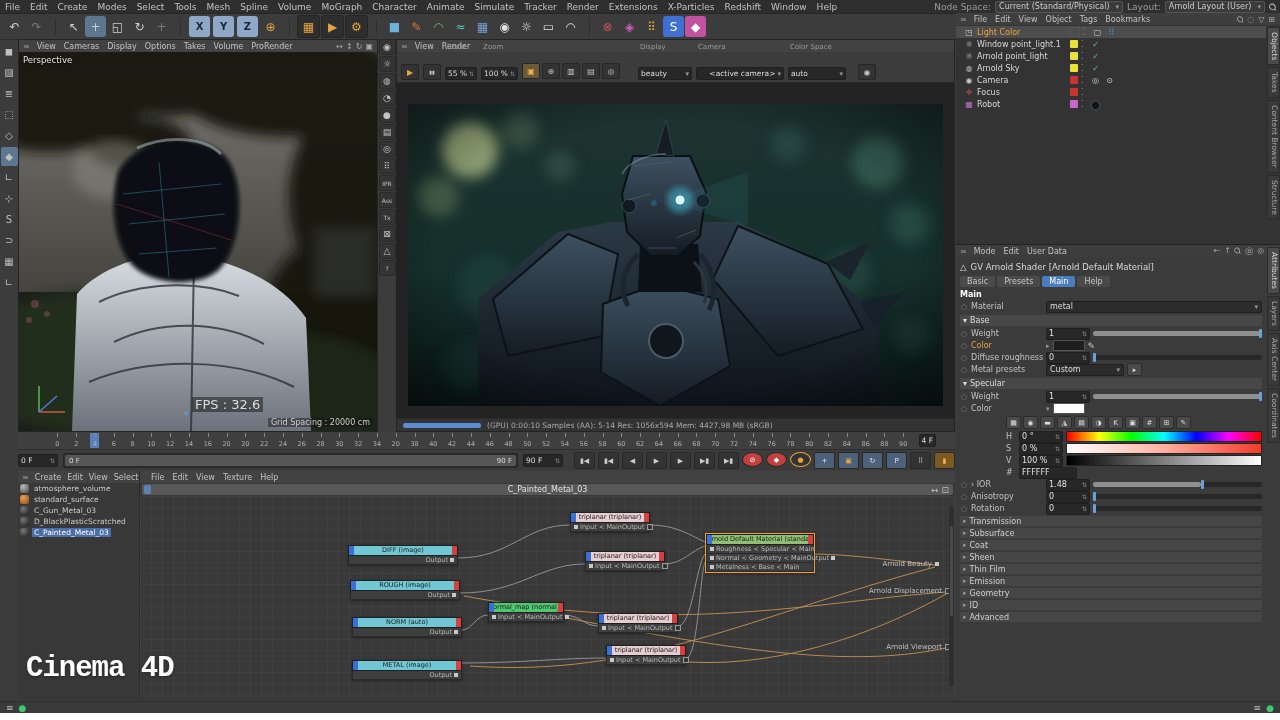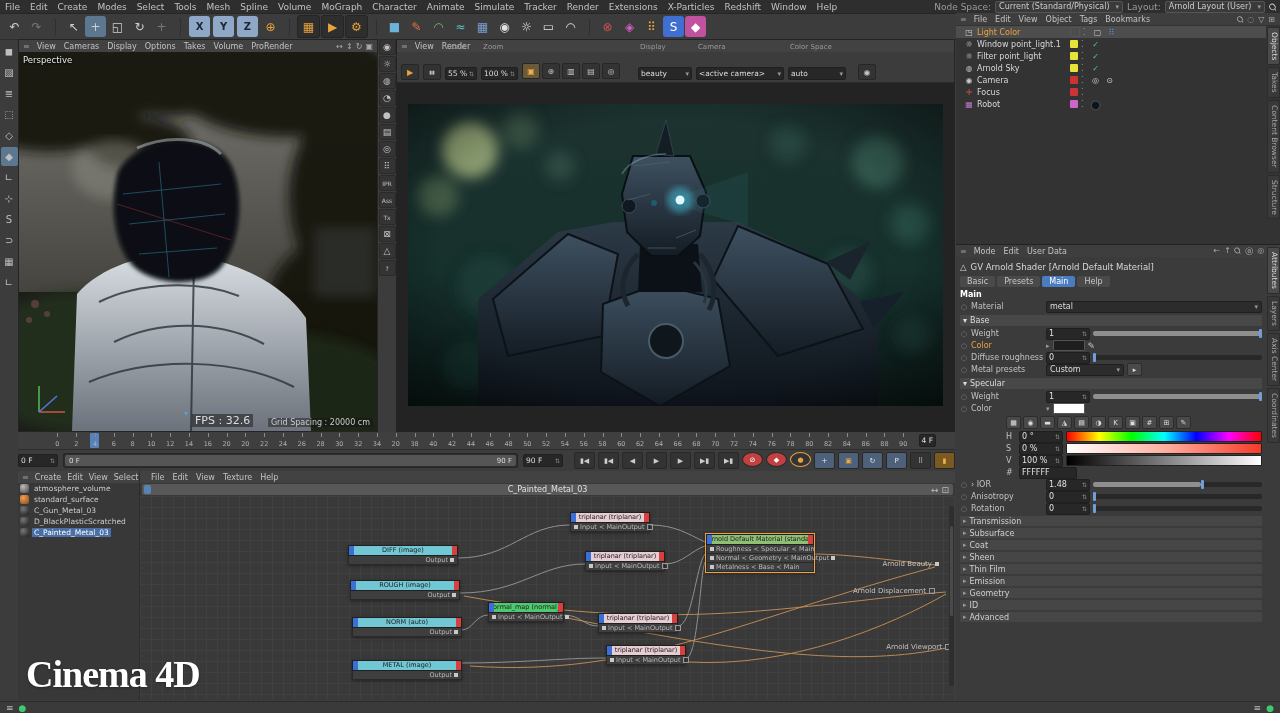--- a/index.html
+++ b/index.html
@@ -29,21 +29,21 @@
   #palette{position:absolute;left:0;top:42px;width:18px;display:flex;flex-direction:column;gap:2px;align-items:center}
   .pic{width:17px;height:19px;display:flex;align-items:center;justify-content:center;font-size:10px;color:#bfbfbf;border-radius:2px}
   
   #vp{position:absolute;left:18px;top:39px;width:360px;height:393px;background:#2d2d2d;border:1px solid #242424;box-sizing:border-box}
   .pmenu{height:12px;background:#424242;display:flex;align-items:center;font-size:8px;color:#bbb;padding:0 2px;gap:1px}
   .pmenu .mi{padding:0 4px;font-size:8px}
   .pmenu .pmr{margin-left:auto;display:flex;gap:3px;padding-right:2px;color:#aaa}
   .burger{color:#9a9a9a;padding:0 2px}
   #vpscene{position:relative;width:358px;height:379px;overflow:hidden;background:#1c1c1a}
   #vplabel{position:absolute;left:4px;top:3px;color:#e8e8e8;font-size:8.5px;text-shadow:0 1px 2px #000}
-  #vpfps{position:absolute;left:173px;bottom:4px;color:#ddd;font-size:11px;background:rgba(20,20,20,.5);padding:0 3px}
+  #vpfps{position:absolute;left:173px;bottom:19px;color:#ddd;font-size:13px;background:rgba(20,20,20,.5);padding:0 3px}
   #vpmark{position:absolute;left:165px;bottom:13px;color:#5b9dd8;font-size:8px}
   #vpgrid{position:absolute;right:4px;bottom:4px;color:#ccc;font-size:8px;background:rgba(20,20,20,.45);padding:0 3px}
   
   #astrip{position:absolute;left:379px;top:39px;width:16px;display:flex;flex-direction:column;gap:1px;align-items:center}
   .aic{width:15px;height:14px;display:flex;align-items:center;justify-content:center;font-size:9px;color:#c2c2c2;background:#343434;border:1px solid #2a2a2a;border-radius:2px}
   .aic.txt{font-size:6px;letter-spacing:0}
   
   #rv{position:absolute;left:396px;top:39px;width:559px;height:393px;background:#303030;border:1px solid #242424;box-sizing:border-box;display:flex;flex-direction:column}
   #rvtb{height:26px;background:#3c3c3c;display:flex;align-items:flex-end;gap:4px;padding:2px 4px;border-bottom:1px solid #2a2a2a}
   .rbtn{width:16px;height:14px;display:flex;align-items:center;justify-content:center;background:#333;border:1px solid #262626;border-radius:2px;font-size:8px}
@@ -150,21 +150,21 @@
   .g-v{background:linear-gradient(90deg,#000,#fff)}
   .pick{display:flex;gap:2px;margin:2px 0 2px 46px;align-items:center}
   .pkic{width:13px;height:11px;background:#4a4a4a;border:1px solid #2c2c2c;border-radius:2px;color:#ddd;font-size:7px;display:flex;align-items:center;justify-content:center}
   .ddw{flex:1;display:flex;justify-content:space-between;align-items:center;background:#2c2c2c;border:1px solid #1f1f1f;border-radius:2px;height:10px;padding:0 3px;font-size:8px;color:#ddd}
   .amr{margin-left:auto;display:flex;gap:4px;color:#aaa;padding-right:3px}
   
   #sbar{position:absolute;left:0;top:701px;width:1280px;height:12px;background:#3a3a3a;border-top:1px solid #2c2c2c;display:flex;align-items:center;justify-content:space-between;padding:0 6px;box-sizing:border-box}
   .sgrp{display:flex;gap:5px;align-items:center;color:#bbb}
   .gdot{color:#3fc96f;font-size:9px}
   #whitestrip{position:absolute;left:0;bottom:0;width:1280px;height:7px;background:#fff}
-  #wm{position:absolute;left:26px;top:652px;font-family:Liberation Serif, serif;font-weight:bold;font-size:38px;color:#fff;letter-spacing:-1px;z-index:50;text-shadow:0 1px 3px rgba(0,0,0,.35)}
+  #wm{position:absolute;left:26px;top:652px;font-family:Liberation Mono, monospace;font-weight:bold;font-size:29px;color:#fff;letter-spacing:-1px;z-index:50;text-shadow:0 1px 3px rgba(0,0,0,.35)}
   .spin{color:#8a8a8a;font-size:6px}
 </style>
 </head>
 <body>
 
 <div id="app">
 
   <div id="menubar">
     <div class="mlist">
 
@@ -403,21 +403,21 @@
         </span>
       <span class="fgrp" style="margin-left:14px">
           <span class="flbl">Display</span>
         <span class="vb" style="min-width:48px;justify-content:space-between">
             <span>beauty</span>
             <span class="car">▾</span>
           </span>
         </span>
       <span class="fgrp">
           <span class="flbl">Camera</span>
-        <span class="vb" style="min-width:82px;justify-content:space-between">
+        <span class="vb" style="min-width:82px;justify-content:flex-end">
             <span>&lt;active camera&gt;</span>
             <span class="car">▾</span>
           </span>
         </span>
       <span class="fgrp">
           <span class="flbl">Color Space</span>
         <span class="vb" style="min-width:52px;justify-content:space-between">
             <span>auto</span>
             <span class="car">▾</span>
           </span>
@@ -489,20 +489,24 @@
           </g>
           <path d="M214,70 C220,58 240,50 258,50" stroke="#8fb8c8" stroke-width="1.5" opacity="0.4" fill="none"></path>
           <polygon points="272,92 340,68 340,122 278,104" fill="#49d6f2" opacity="0.07"></polygon>
           <circle cx="272" cy="96" r="13" fill="#49d6f2" opacity="0.45" filter="url(#rb3)"></circle>
           <circle cx="272" cy="96" r="4.5" fill="#dffaff"></circle>
           <circle cx="246" cy="99" r="3" fill="#1f5a6e"></circle>
           <rect width="535" height="302" fill="url(#vig)"></rect>
         </svg>
       </div>
     </div>
+    <div id="rvstat">
+      <div id="rvprog"></div>
+      <span>(GPU) 0:00:10   Samples (AA): 5-14   Res: 1056x594   Mem: 4427.98 MB   (sRGB)</span>
+    </div>
   </div>
 
   <div id="ruler">
     <div id="ph"></div>
     <div id="ticks">
 
     <span class="tick">0</span>
         <span class="tick">2</span>
         <span class="tick">4</span>
         <span class="tick">6</span>
@@ -802,21 +806,21 @@
               <span class="pq"></span>
               <span>Metalness &lt; Base &lt; Main</span>
             </span>
           </div>
       </div>
 
       <div class="nout" style="right:15px;top:64px">
           <span>Arnold Beauty</span>
           <span class="pq"></span>
         </div>
-      <div class="nout" style="right:19px;top:91px">
+      <div class="nout" style="right:3px;top:91px">
           <span>Arnold Displacement</span>
           <span class="pc"></span>
         </div>
       <div class="nout" style="right:3px;top:147px">
           <span>Arnold Viewport</span>
           <span class="pc"></span>
         </div>
       <div id="nescroll"></div>
     </div>
   </div>
@@ -854,21 +858,21 @@
           <span class="oic">☼</span>
           <span class="onm">Window point_light.1</span>
           <span class="odot y"></span>
           <span class="odd">⁚</span>
           <span class="otag green">✓</span>
           <span class="otag"></span>
         </div>
 
         <div class="orow">
           <span class="oic">☼</span>
-          <span class="onm">Filter point_light</span>
+          <span class="onm">Arnold point_light</span>
           <span class="odot y"></span>
           <span class="odd">⁚</span>
           <span class="otag green">✓</span>
           <span class="otag"></span>
         </div>
 
         <div class="orow">
           <span class="oic">◍</span>
           <span class="onm">Arnold Sky</span>
           <span class="odot y"></span>

